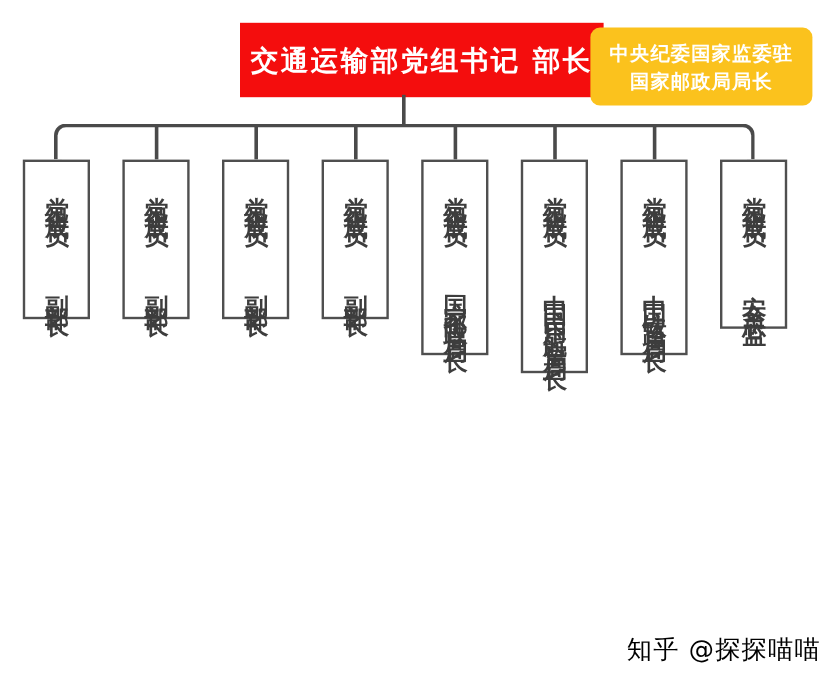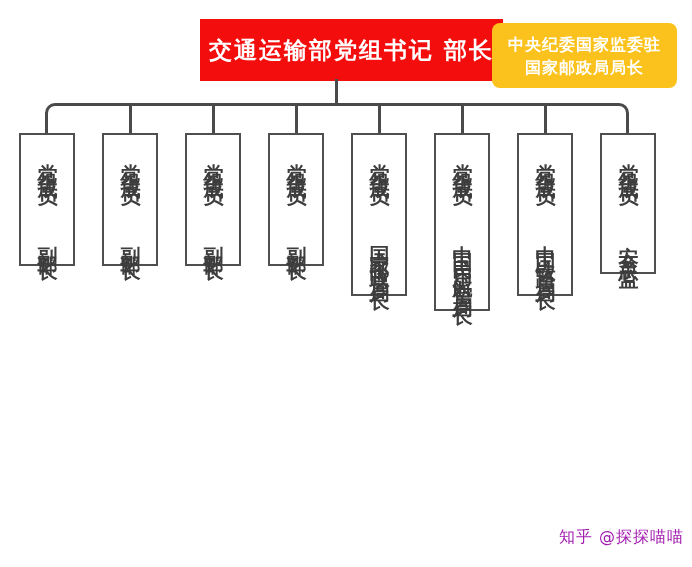--- a/index.html
+++ b/index.html
@@ -101,23 +101,23 @@
     display: inline-block;
   }
   .member-title {
     margin-top: 20px;
   }
 
   
   .watermark {
     position: absolute;
     right: 8px; top: 527px;
-    font-size: 16px;
+    font-size: 21px;
     letter-spacing: 1px;
-    color: #a21caf;
+    color: #000000;
     white-space: nowrap;
   }
 </style>
 </head>
 <body>
 
 <div class="canvas">
 
   <div class="root-node" style="background-color: rgb(244, 13, 13);">交通运输部党组书记 部长</div>
 

